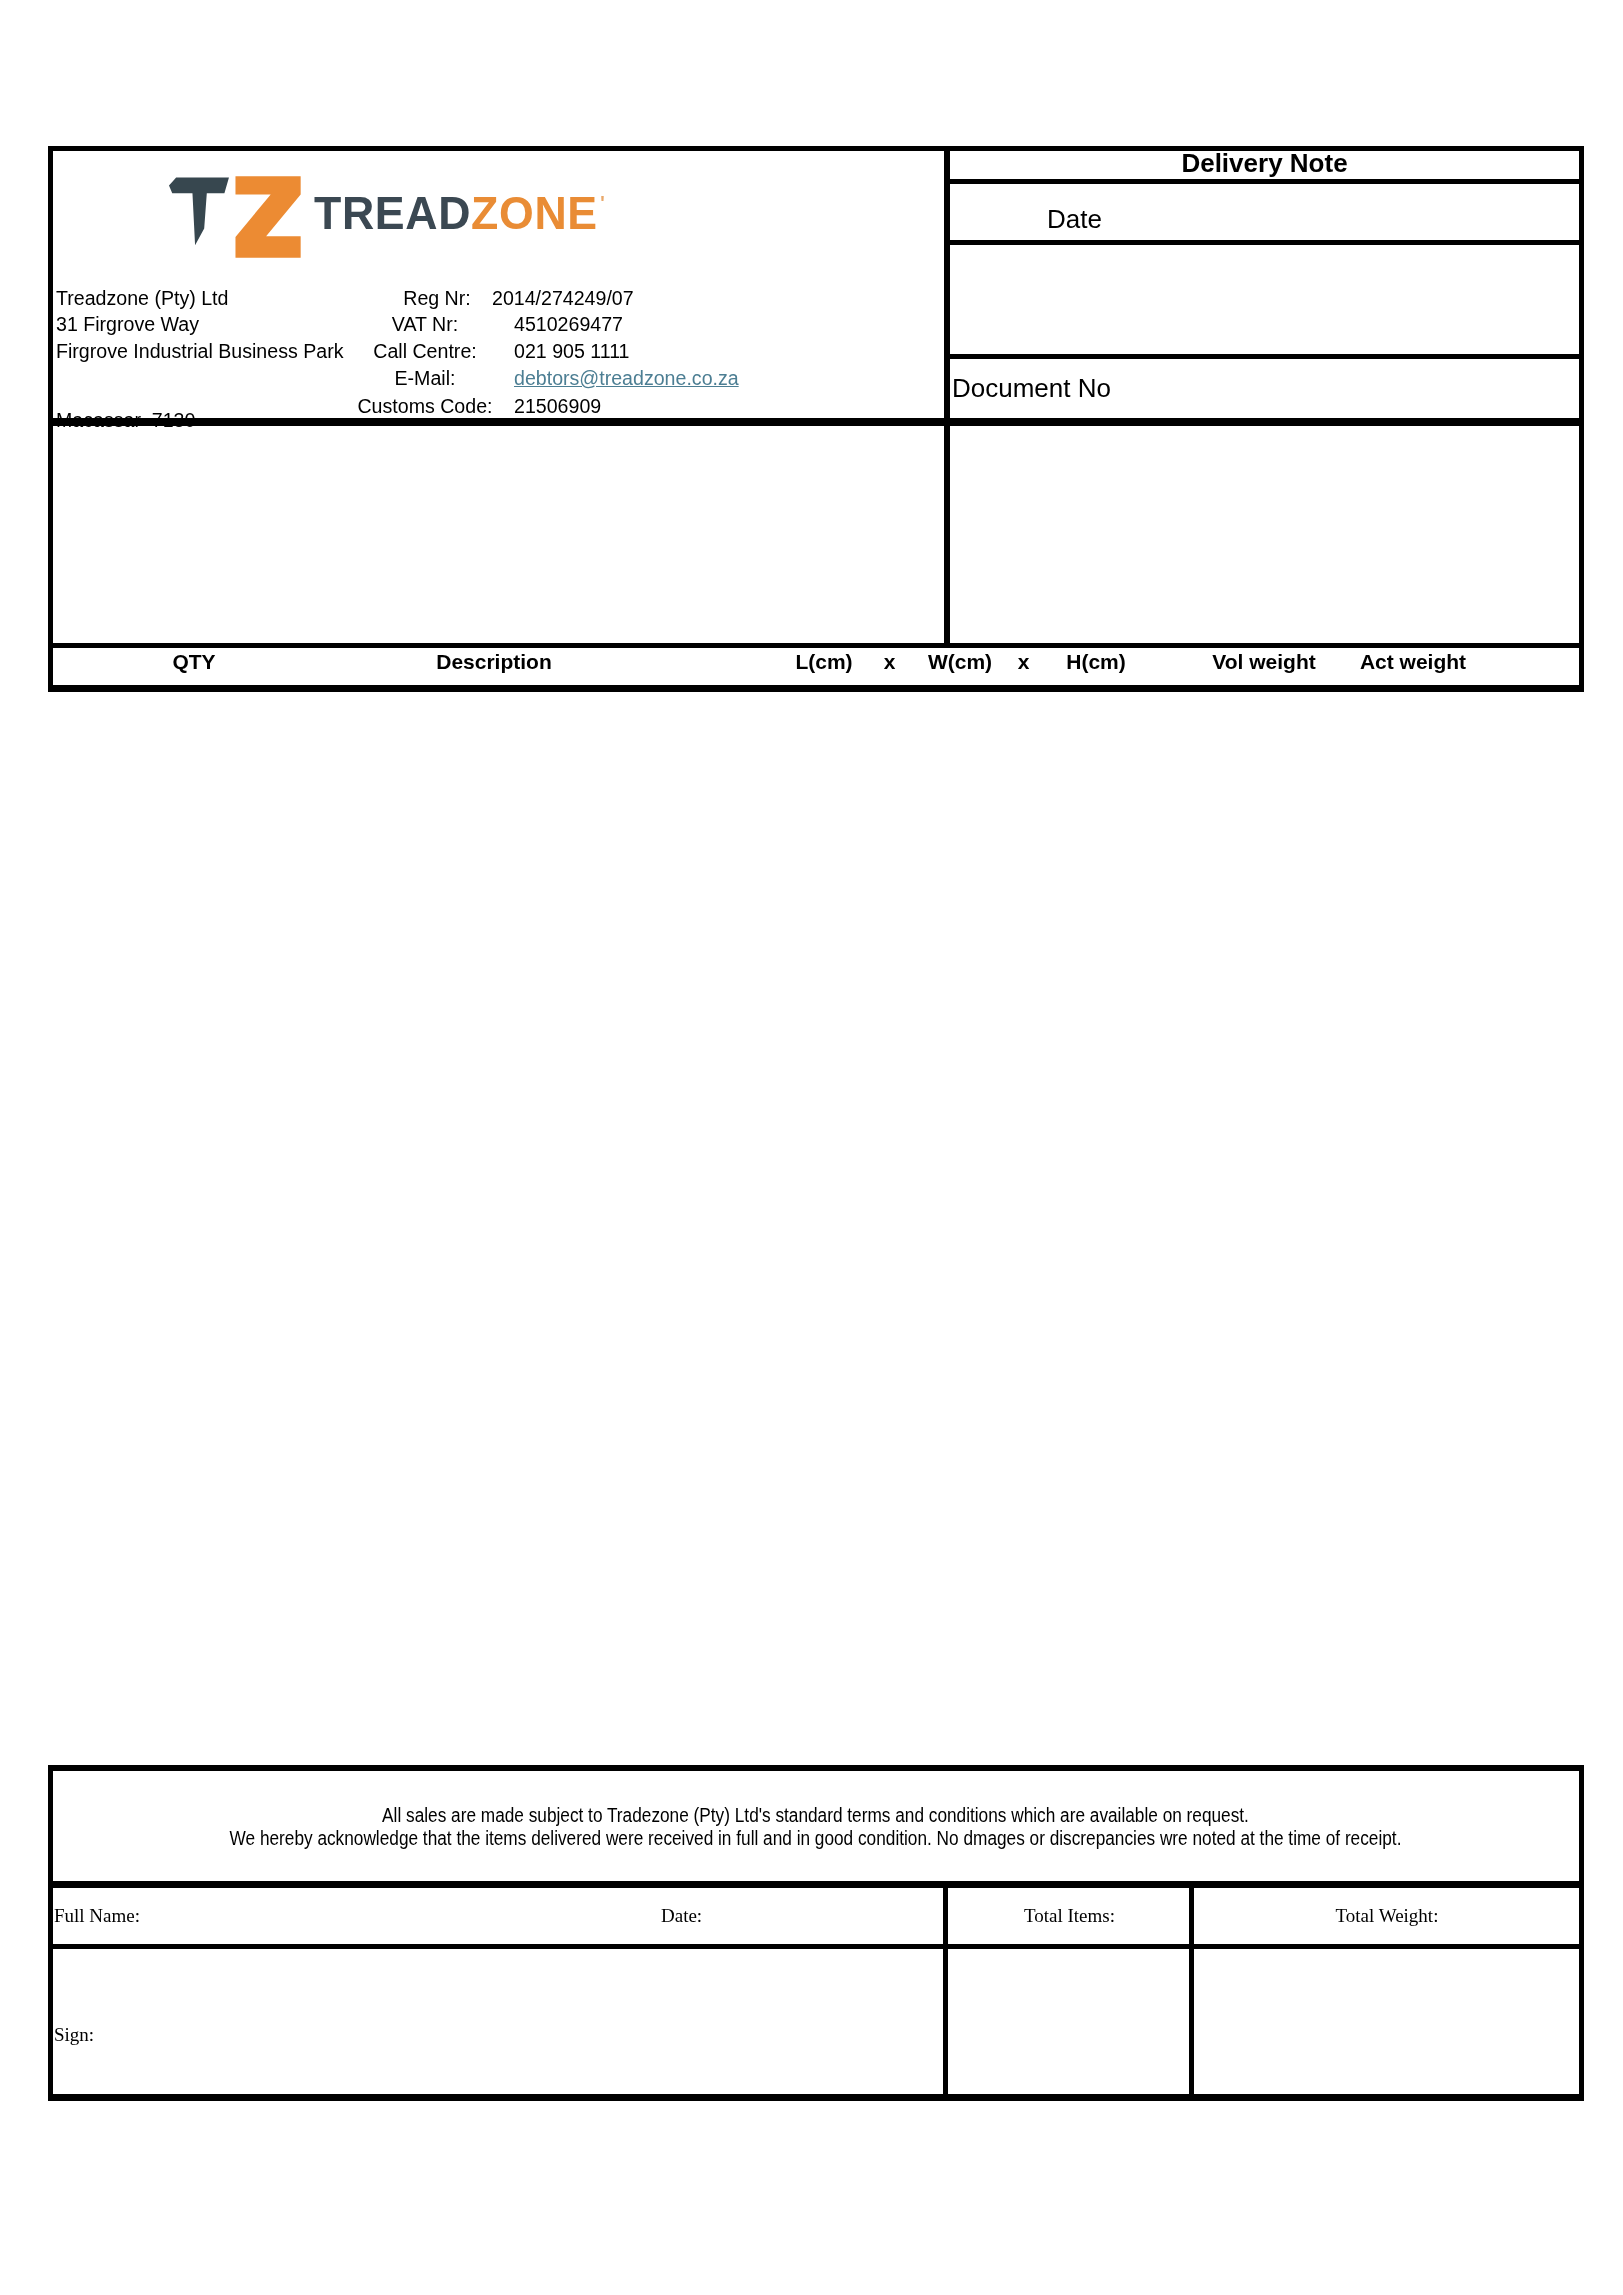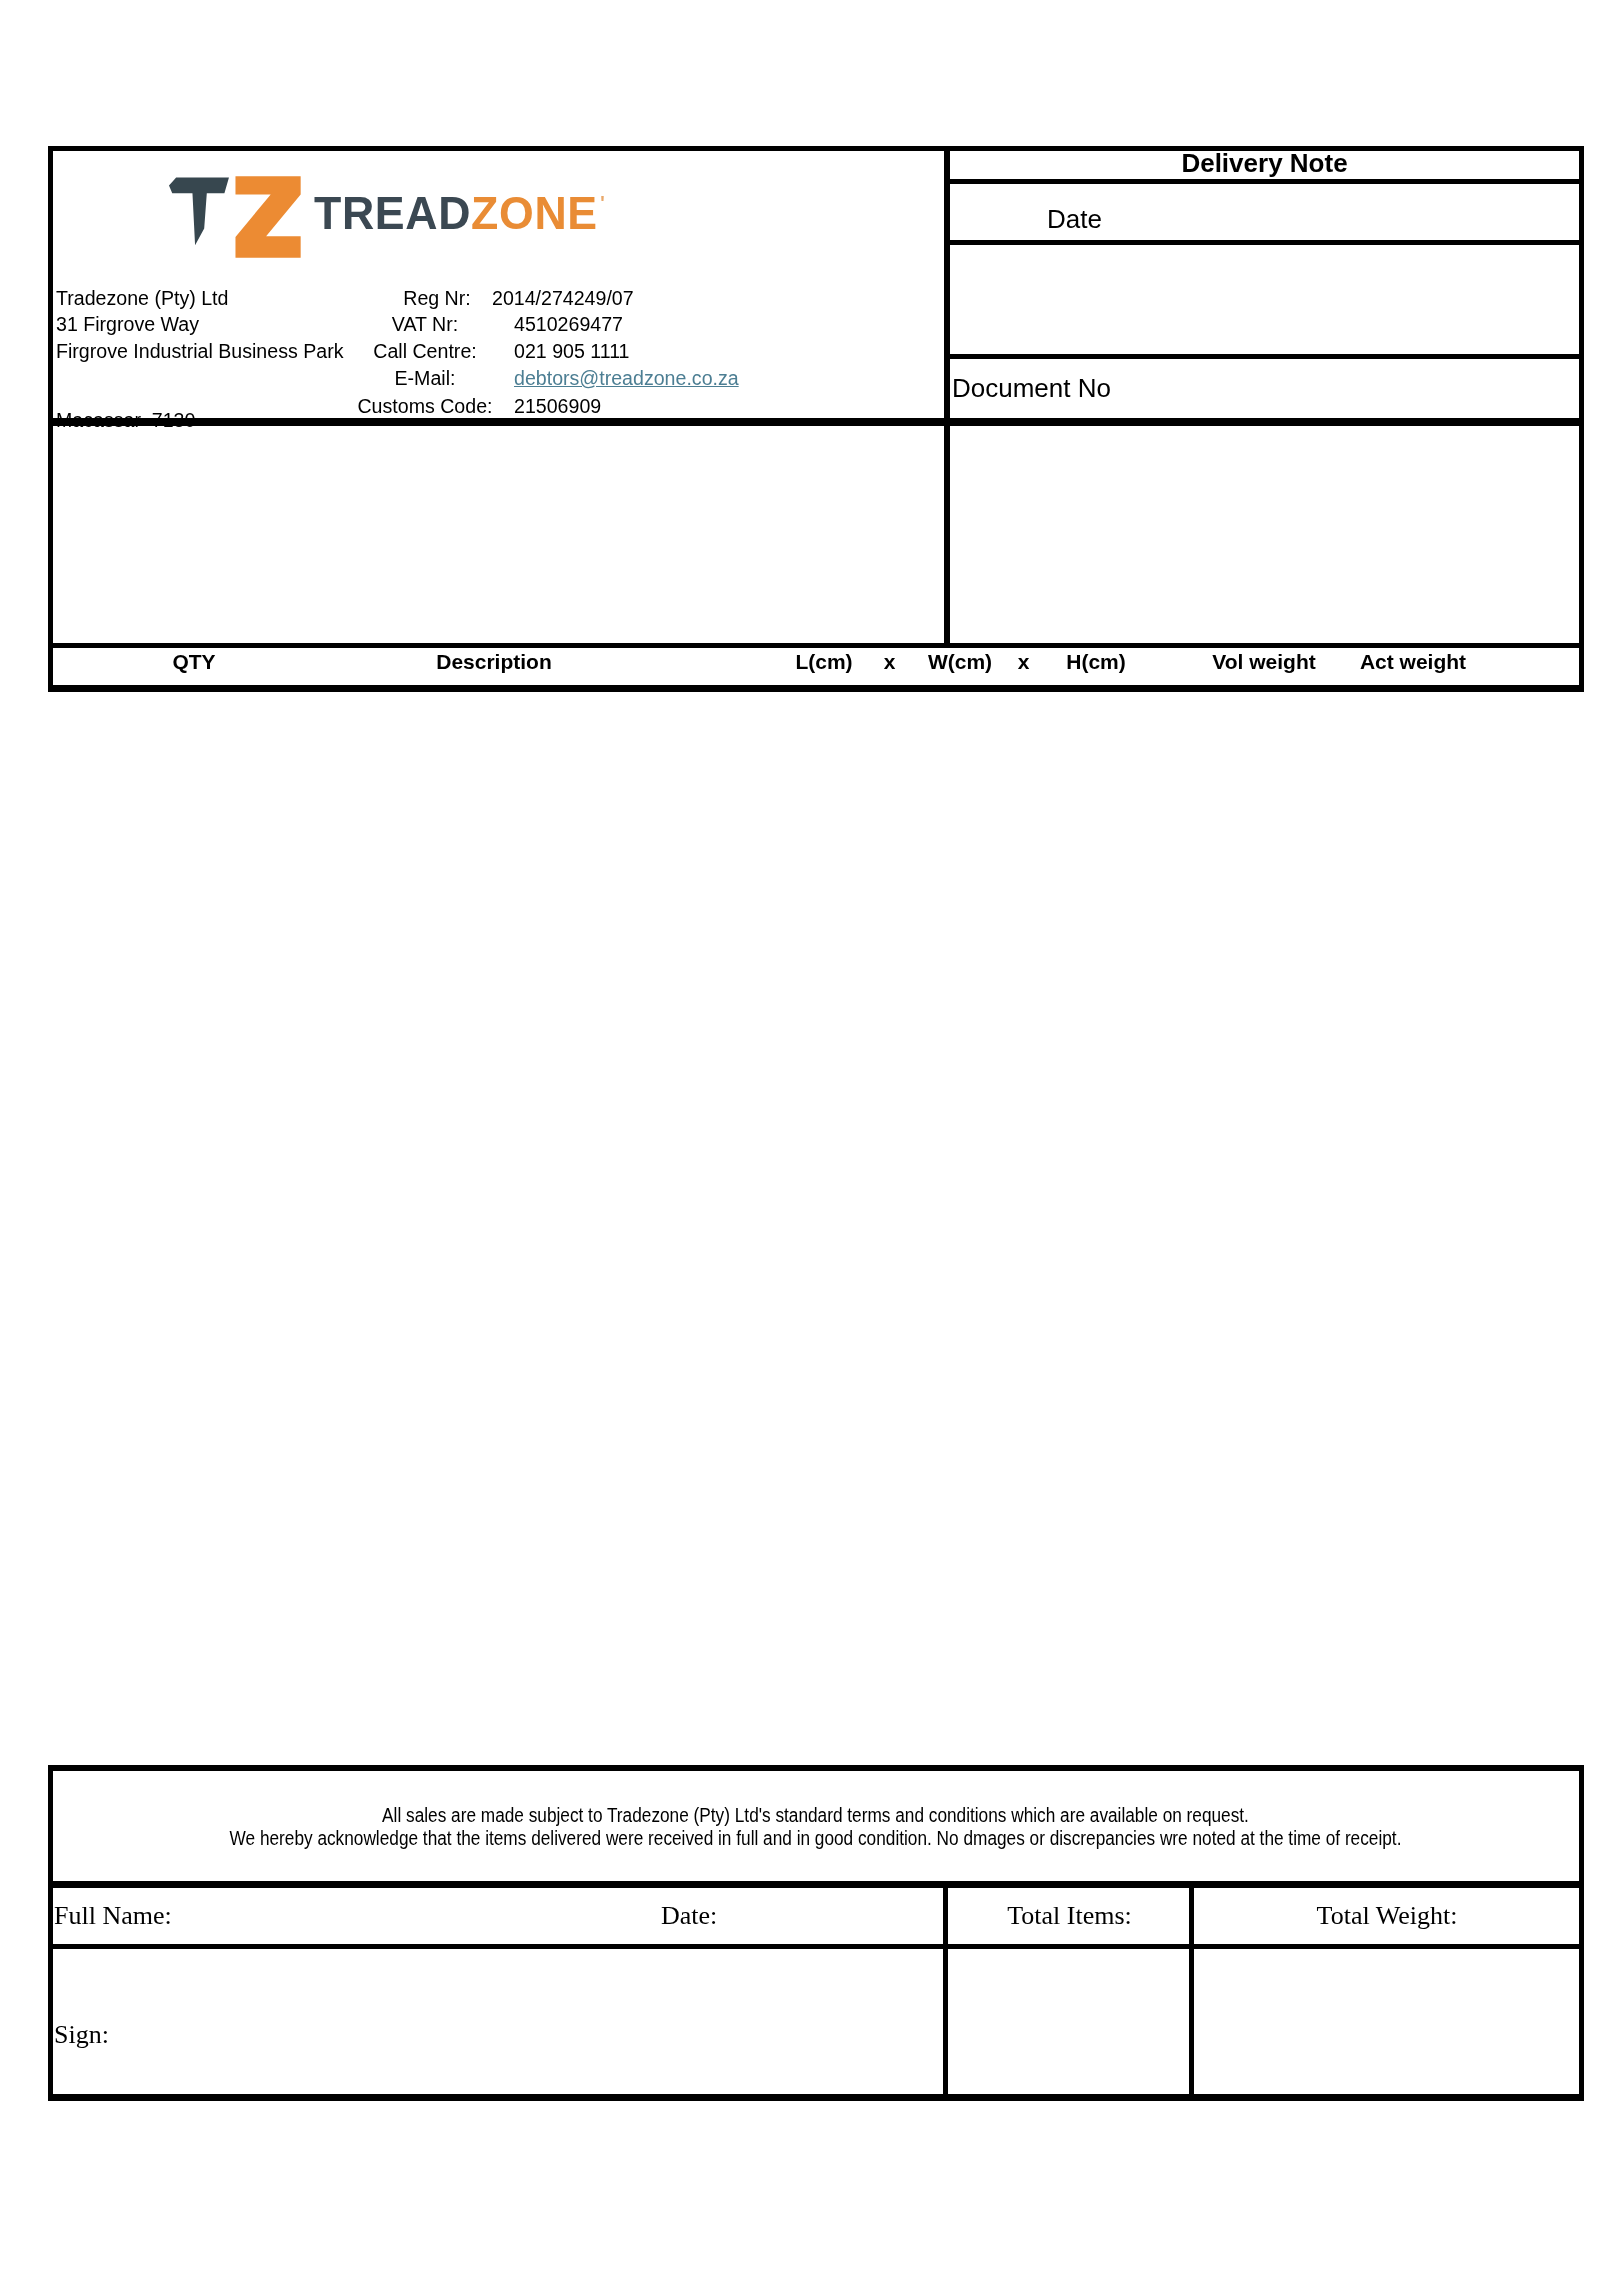--- a/index.html
+++ b/index.html
@@ -19,21 +19,21 @@
   .email{color:#4C7E93;text-decoration:underline;cursor:pointer;}
   .dn-title{font-size:26px;font-weight:bold;justify-content:center;}
   .panel-label{font-size:26px;}
   .th{font-size:21px;font-weight:bold;justify-content:center;text-align:center;}
   .terms{
     left:48px;width:1535px;
     font-size:19.6px;line-height:1;
     justify-content:center;text-align:center;
     transform:scaleX(0.88);transform-origin:center;
   }
-  .serif-lbl{font-family:"Liberation Serif", serif;font-size:26px;}
+  .serif-lbl{font-family:"Liberation Serif", serif;font-size:19px;}
   .serif-center{justify-content:center;text-align:center;}
   .wordmark{
     position:absolute;left:314px;top:194px;height:41px;
     display:flex;align-items:flex-start;
     font-size:47px;font-weight:bold;line-height:0.82;
     letter-spacing:0.7px;
     transform:scaleX(0.95);transform-origin:left;
     white-space:pre;
   }
   .wm-tread{color:#3B4852;}
@@ -58,21 +58,21 @@
   <div class="ln" style="left:48px;top:643px;width:1535px;height:5.2px;"></div>
 
   <svg style="left:167px;top:173px;" width="150" height="88" viewBox="0 0 230 135">
     <polygon fill="#37474F" points="14,7 95,7 88,31 61,31 57,85 43,111 39,31 8,31 3,19"></polygon>
     <polygon fill="#EC8B33" points="105,5 205,5 205,33 152,97 205,97 205,130 105,130 105,98 159,33 105,33"></polygon>
   </svg>
   <div class="wordmark">
     <span class="wm-tread">TREAD</span><span class="wm-zone">ZONE</span><span class="wm-tick">'</span>
   </div>
 
-  <div class="txt sans30" style="left:56px;top:285px;height:27px;">Tradezone (Pty) Ltd</div>
+  <div class="txt sans30" style="left:56px;top:285px;height:27px;">Treadzone (Pty) Ltd</div>
   <div class="txt sans30" style="left:56px;top:311px;height:27px;">31 Firgrove Way</div>
   <div class="txt sans30" style="left:56px;top:338px;height:27px;">Firgrove Industrial Business Park</div>
   <div class="txt sans30" style="left:56px;top:365px;height:27px;margin-top:42px;">Macassar  7130</div>
 
   <div class="txt sans30 lbl-col" style="left:306px;top:285px;width:262px;height:27px;">Reg Nr:</div>
   <div class="txt sans30 lbl-col" style="left:294px;top:311px;width:262px;height:27px;">VAT Nr:</div>
   <div class="txt sans30 lbl-col" style="left:294px;top:338px;width:262px;height:27px;">Call Centre:</div>
   <div class="txt sans30 lbl-col" style="left:294px;top:365px;width:262px;height:27px;">E-Mail:</div>
   <div class="txt sans30 lbl-col" style="left:294px;top:393px;width:262px;height:27px;">Customs Code:</div>
 

